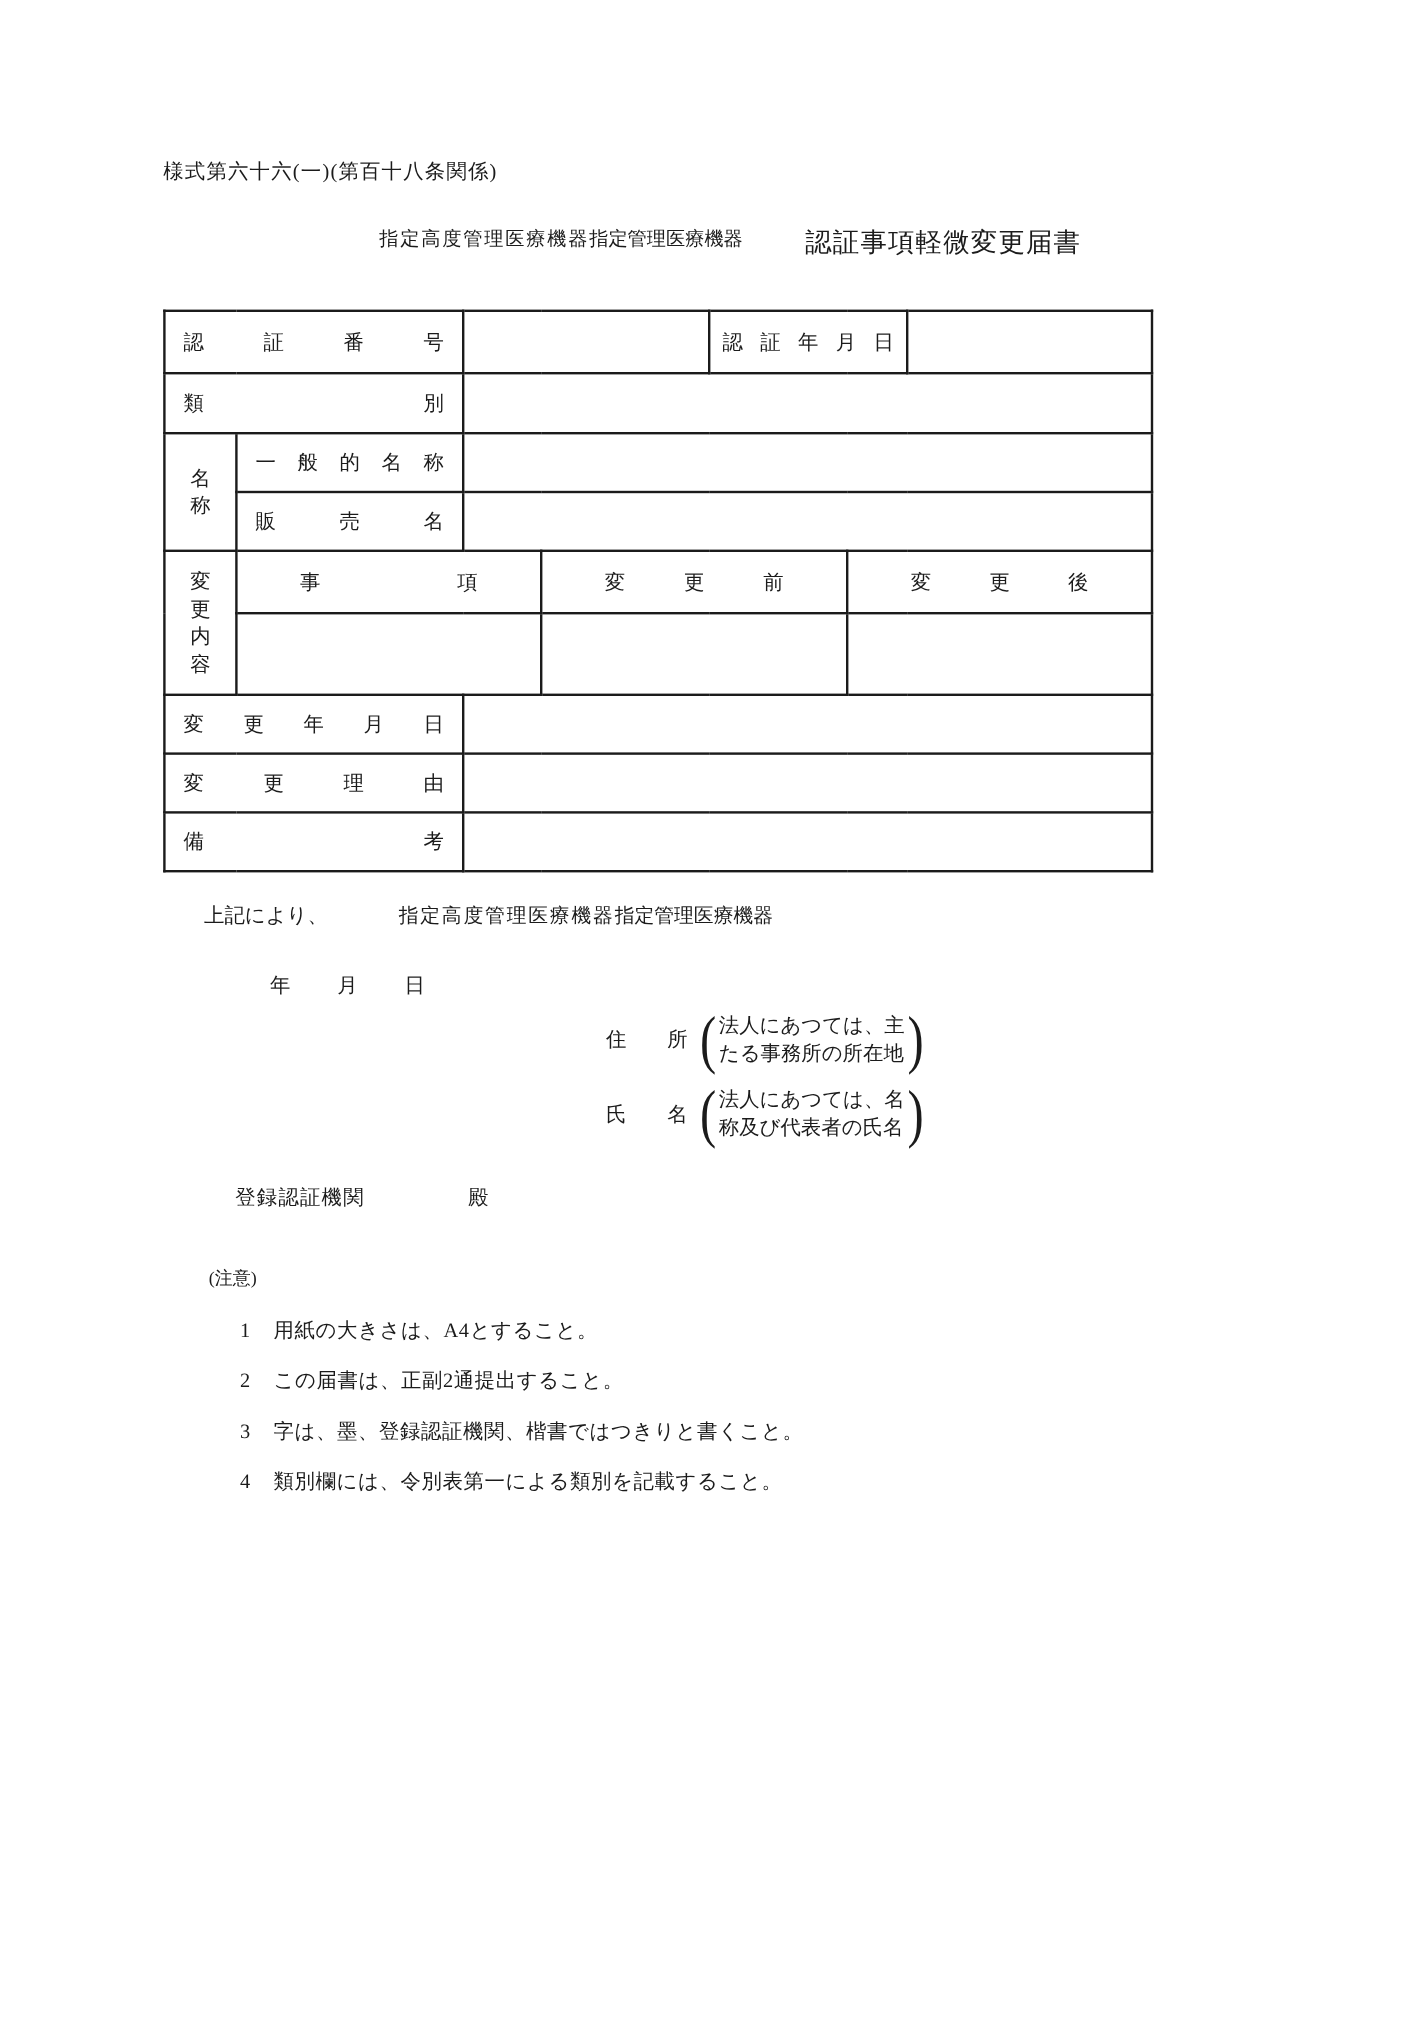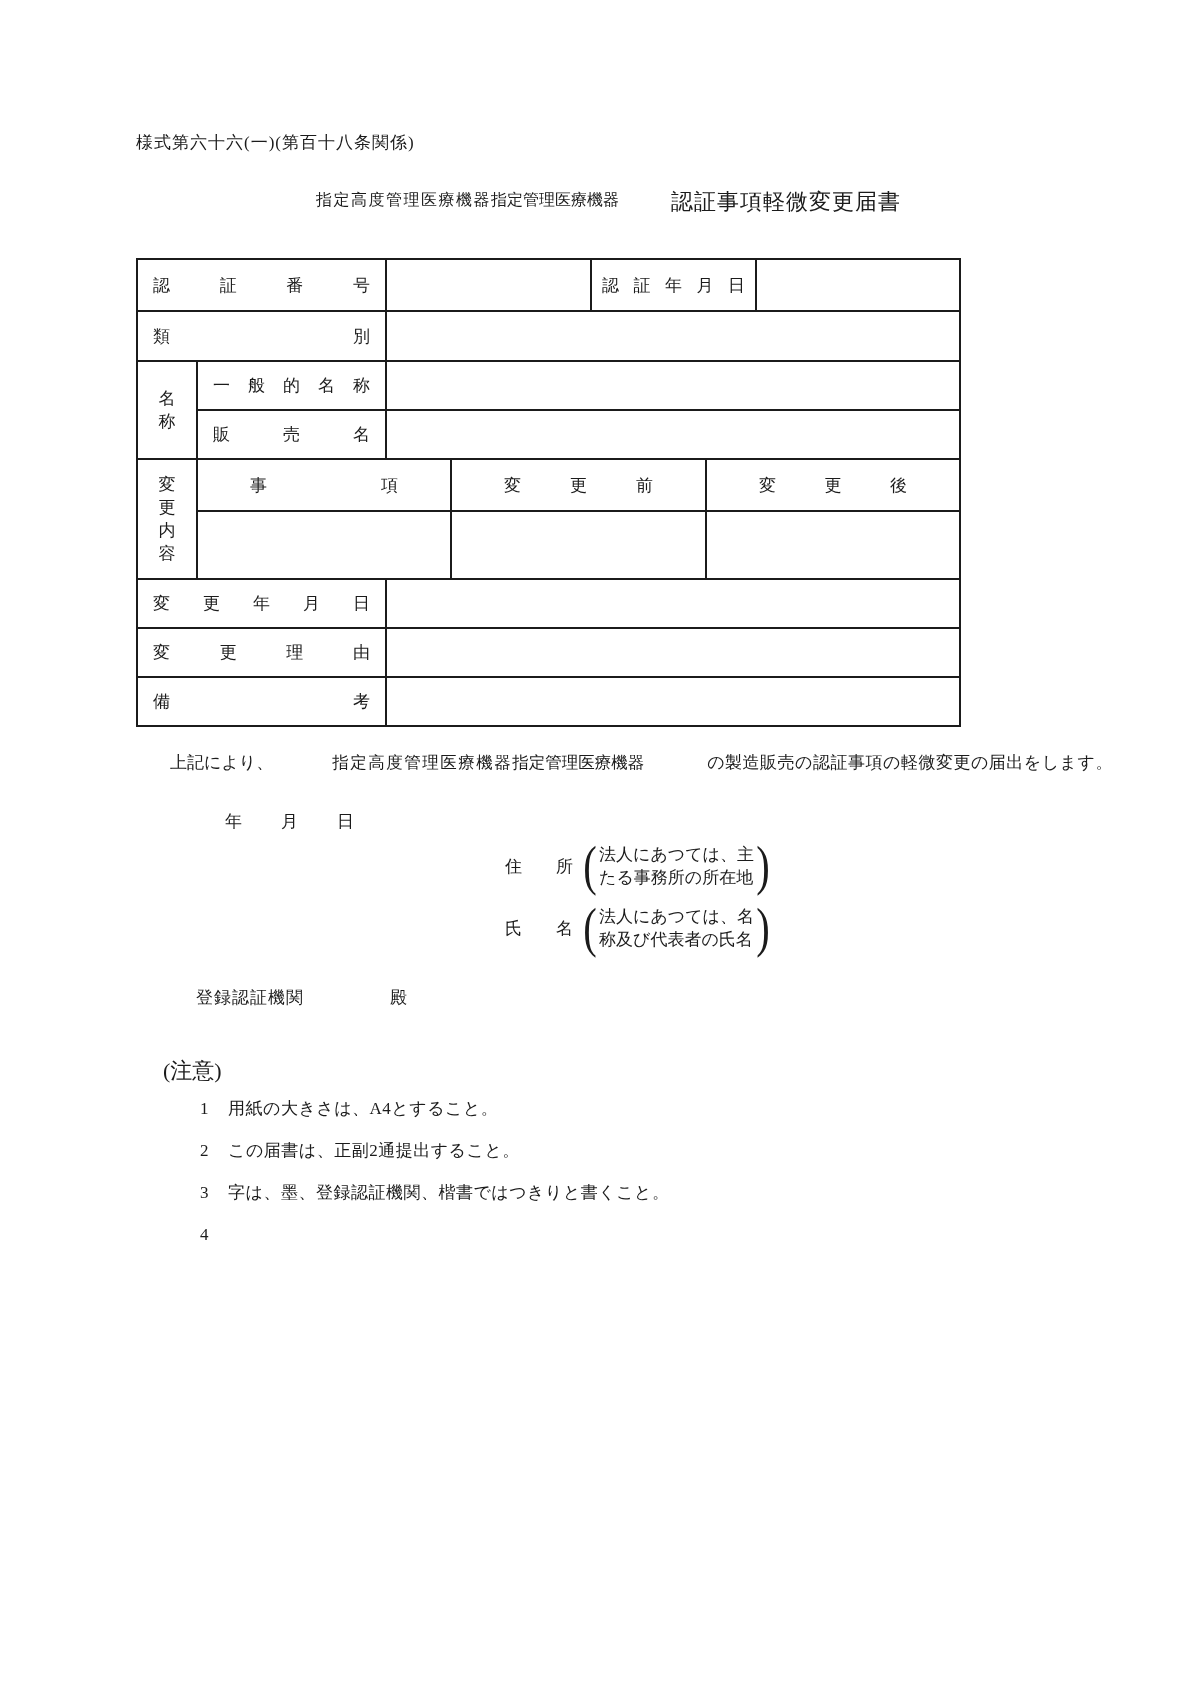--- a/index.html
+++ b/index.html
@@ -43,21 +43,21 @@
 
   .sig-row { display:flex; align-items:center; font-size:17px; }
   .sig-address { left:505px; top:843px; }
   .sig-name { left:505px; top:905px; }
   .sig-label { width:68px; margin-right:8px; }
   .paren { font-size:54px; line-height:46px; font-weight:400; transform:scaleX(0.75); }
   .sig-note { line-height:23px; }
 
   .recipient-row { left:196px; top:986px; display:flex; gap:86px; font-size:17px; letter-spacing:1px;justify-content:flex-end; }
 
-  .notes-heading { left:163px; top:1056px; font-size:22px; }
+  .notes-heading { left:174px; top:1056px; font-size:15px; }
   .notes-list { left:200px; top:1097px; display:flex; flex-direction:column; gap:18px; font-size:17px; line-height:24px; }
   .note-item { display:flex; }
   .note-num { width:28px; flex:0 0 28px; }
   .note-text { letter-spacing:0.5px; }
 </style>
 </head>
 <body>
 
 <div class="page">
 
@@ -227,21 +227,20 @@
           <span>指</span>
           <span>定</span>
           <span>管</span>
           <span>理</span>
           <span>医</span>
           <span>療</span>
           <span>機</span>
           <span>器</span>
         </div>
     </div>
-    <span class="decl-suffix">の製造販売の認証事項の軽微変更の届出をします。</span>
   </div>
 
   <div class="abs date-line">
     <span>年</span>
     <span>月</span>
     <span>日</span>
   </div>
 
   <div class="abs sig-row sig-address">
     <div class="sig-label" data-justify="h">
@@ -284,16 +283,17 @@
     <div class="note-item">
       <span class="note-num">2</span>
       <span class="note-text">この届書は、正副2通提出すること。</span>
     </div>
     <div class="note-item">
       <span class="note-num">3</span>
       <span class="note-text">字は、墨、登録認証機関、楷書ではつきりと書くこと。</span>
     </div>
     <div class="note-item">
       <span class="note-num">4</span>
+      <span class="note-text">類別欄には、令別表第一による類別を記載すること。</span>
     </div>
   </div>
 
 </div>
 
 </body></html>

